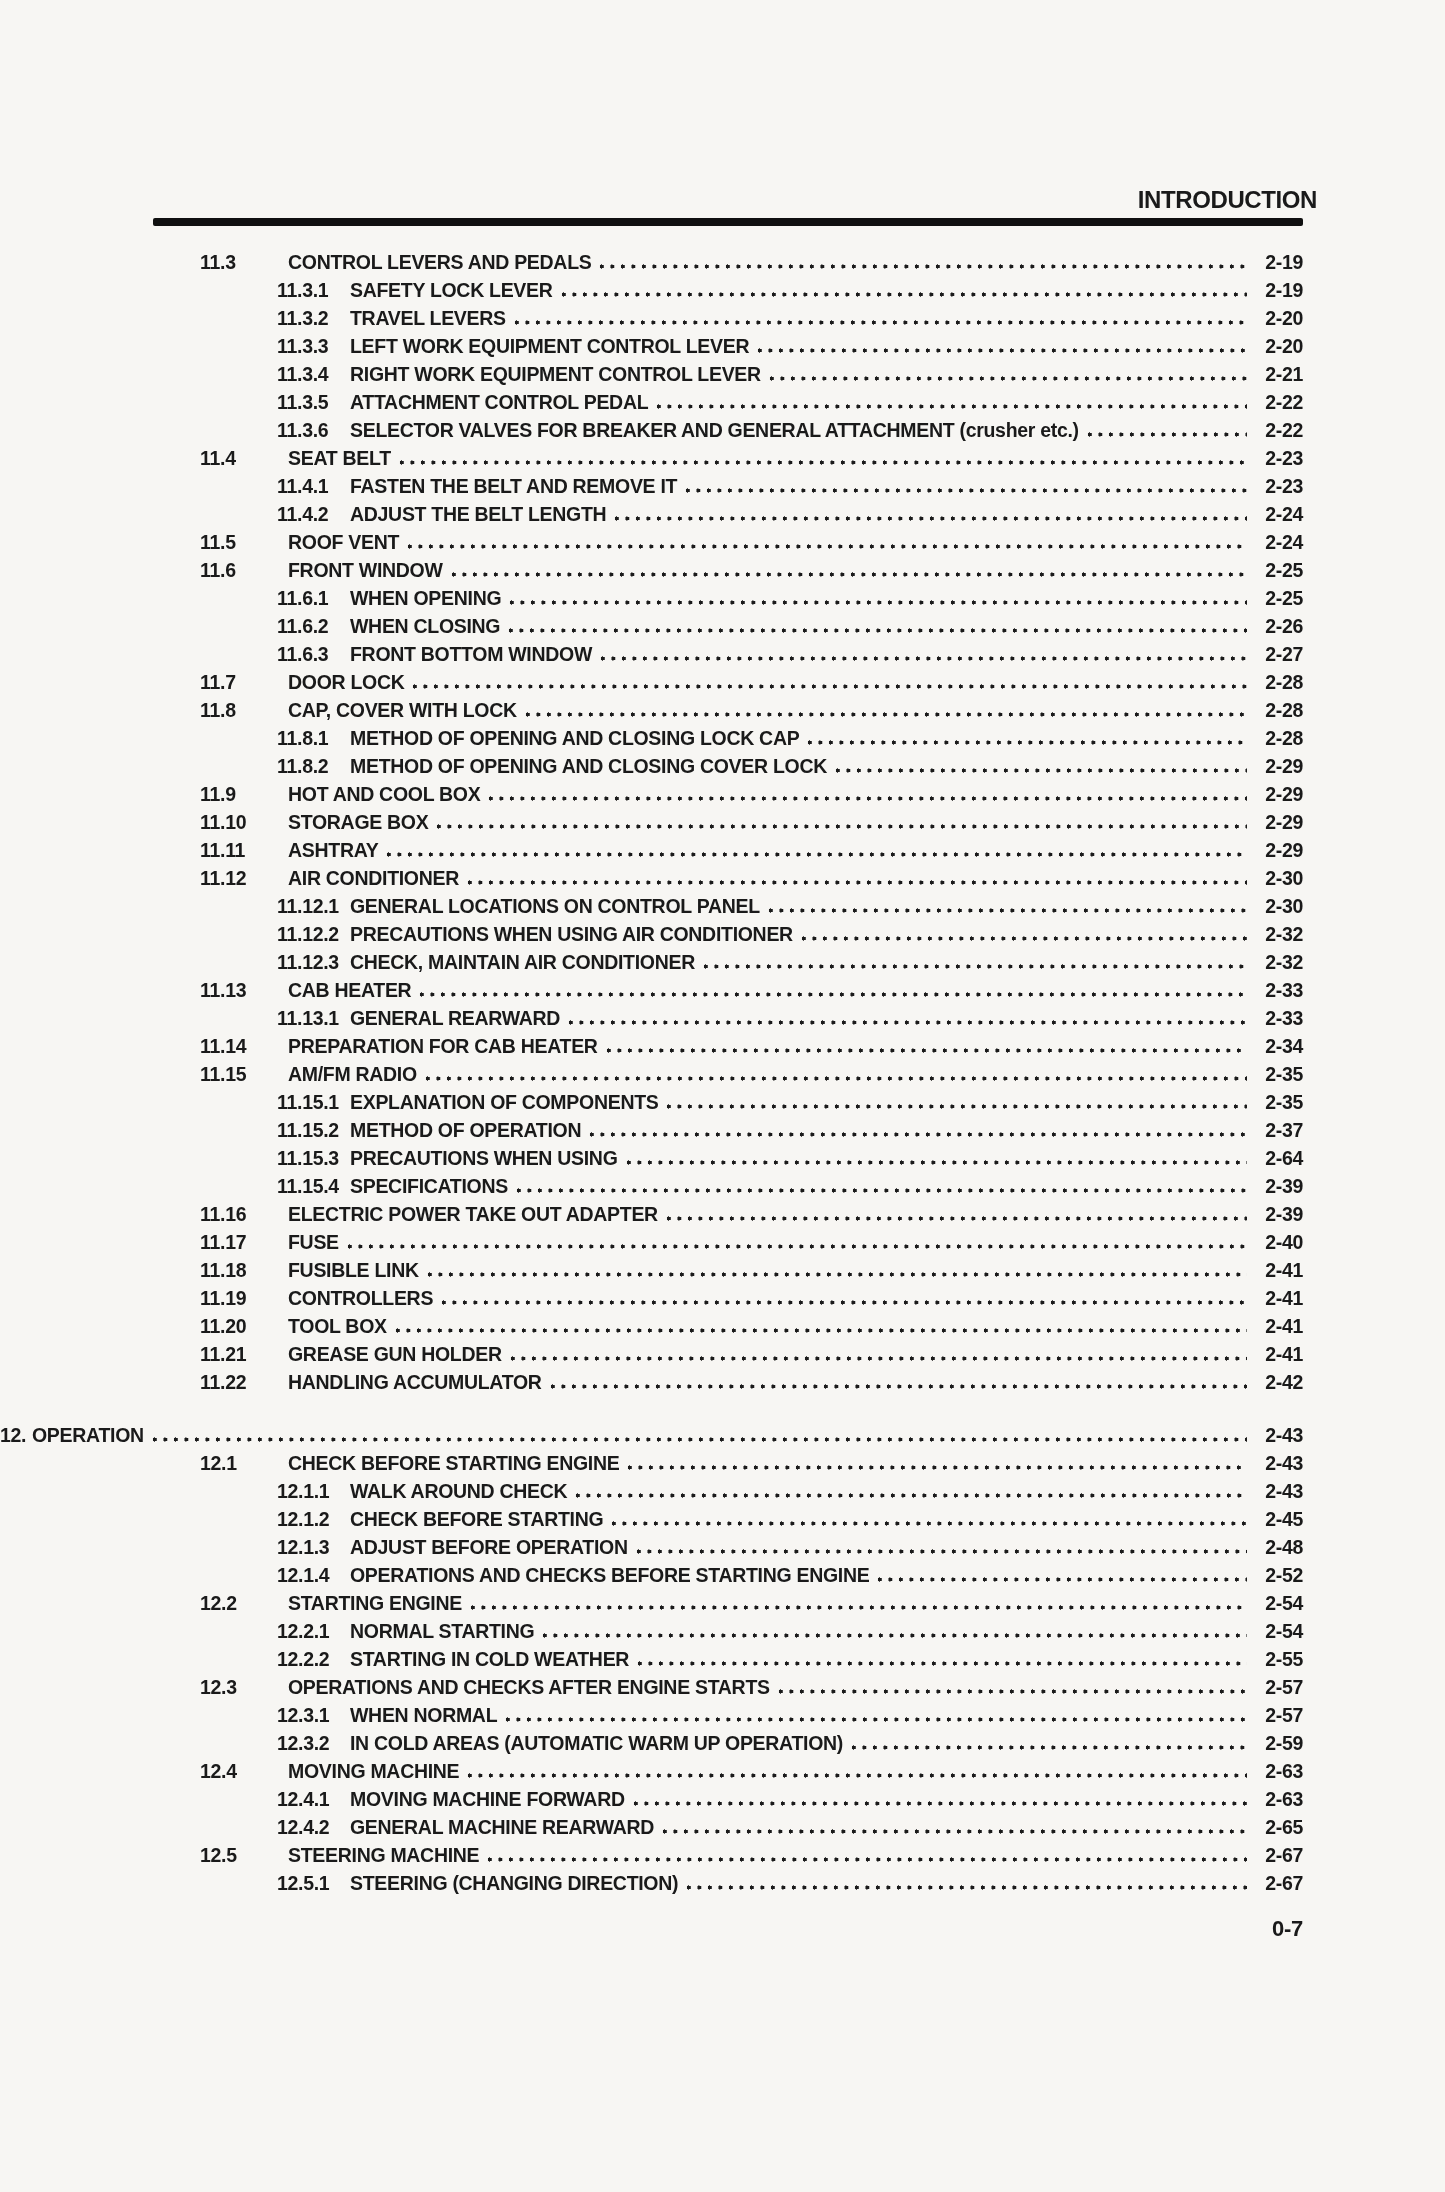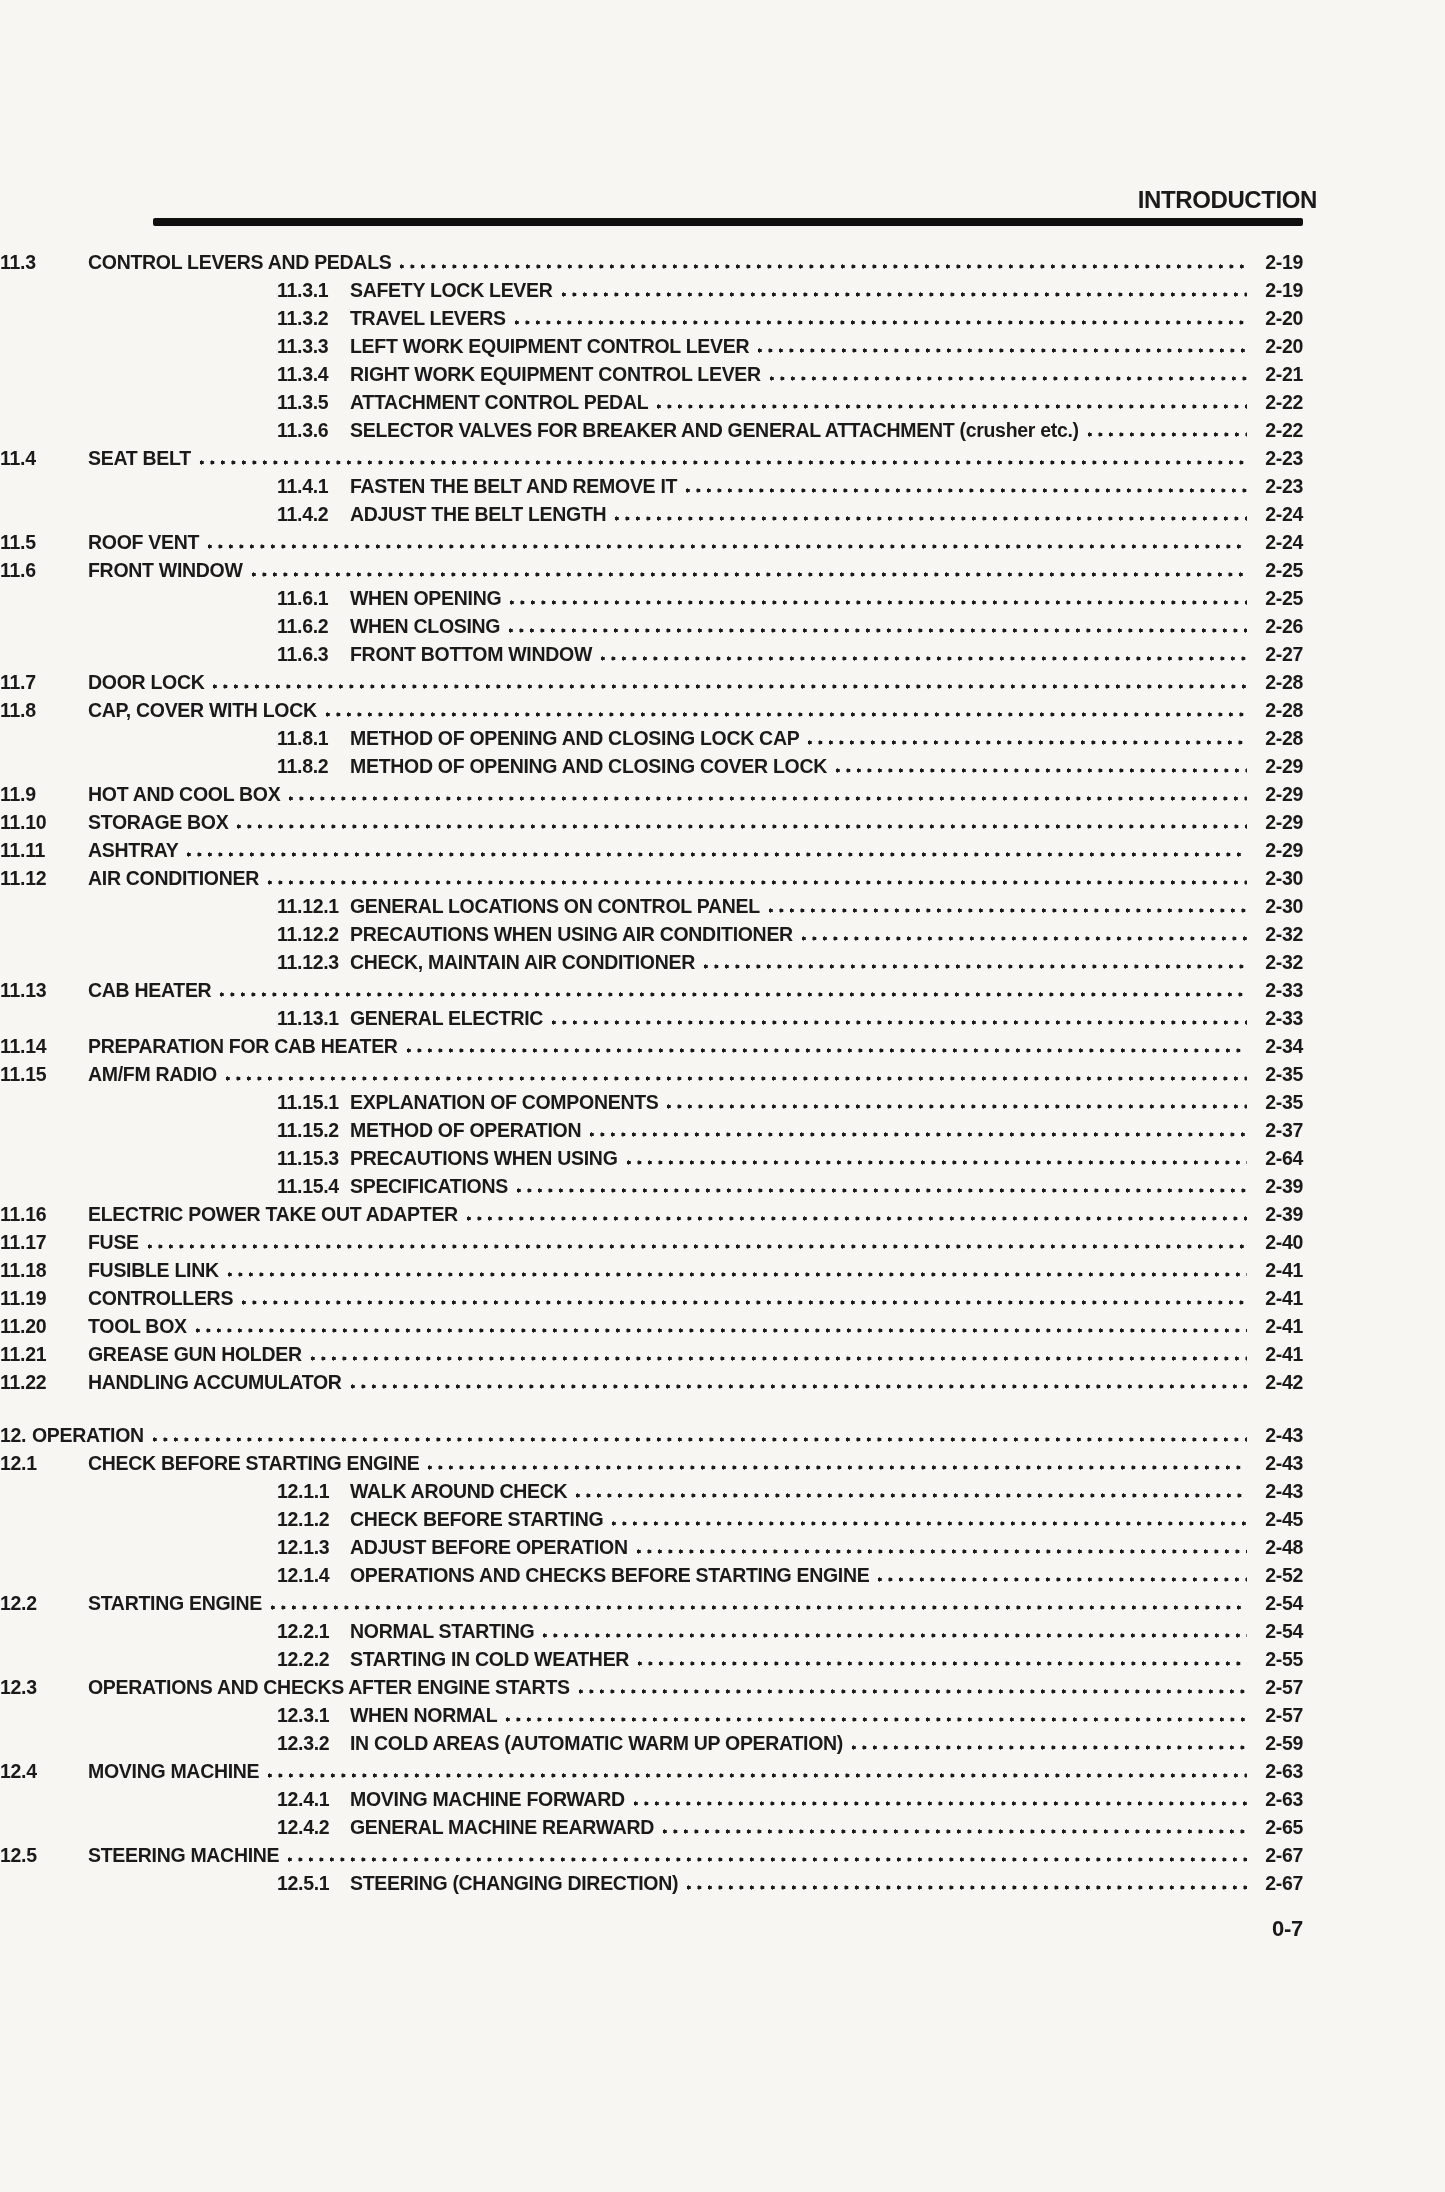--- a/index.html
+++ b/index.html
@@ -30,21 +30,21 @@
   .toc{position:absolute;top:248px;left:0;right:0;}
   .group + .group{margin-top:25px;}
   .row{
     display:flex;align-items:stretch;
     height:28px;line-height:28px;
     padding-right:142px;
     font-size:19.5px;font-weight:bold;letter-spacing:-0.3px;
     white-space:nowrap;
   }
   .row.lvl1{}
-  .row.lvl2{}
+  .row.lvl2{padding-left:200px;}
   .row.lvl3{padding-left:240px;margin-left:37px;}
   .num{flex:0 0 auto;}
   .lvl1 .num{width:32px;}
   .lvl2 .num{width:88px;}
   .lvl3 .num{width:73px;}
   .title{flex:0 0 auto;}
   .leader{
     flex:1 1 auto;
     align-self:flex-end;
     height:5px;
@@ -227,21 +227,21 @@
           <span class="pagenum">2-32</span>
         </div>
         <div class="row lvl2">
           <span class="num">11.13</span>
           <span class="title">CAB HEATER</span>
           <span class="leader"></span>
           <span class="pagenum">2-33</span>
         </div>
         <div class="row lvl3">
           <span class="num">11.13.1</span>
-          <span class="title">GENERAL ELECTRIC</span>
+          <span class="title">GENERAL REARWARD</span>
           <span class="leader"></span>
           <span class="pagenum">2-33</span>
         </div>
         <div class="row lvl2">
           <span class="num">11.14</span>
           <span class="title">PREPARATION FOR CAB HEATER</span>
           <span class="leader"></span>
           <span class="pagenum">2-34</span>
         </div>
         <div class="row lvl2">

